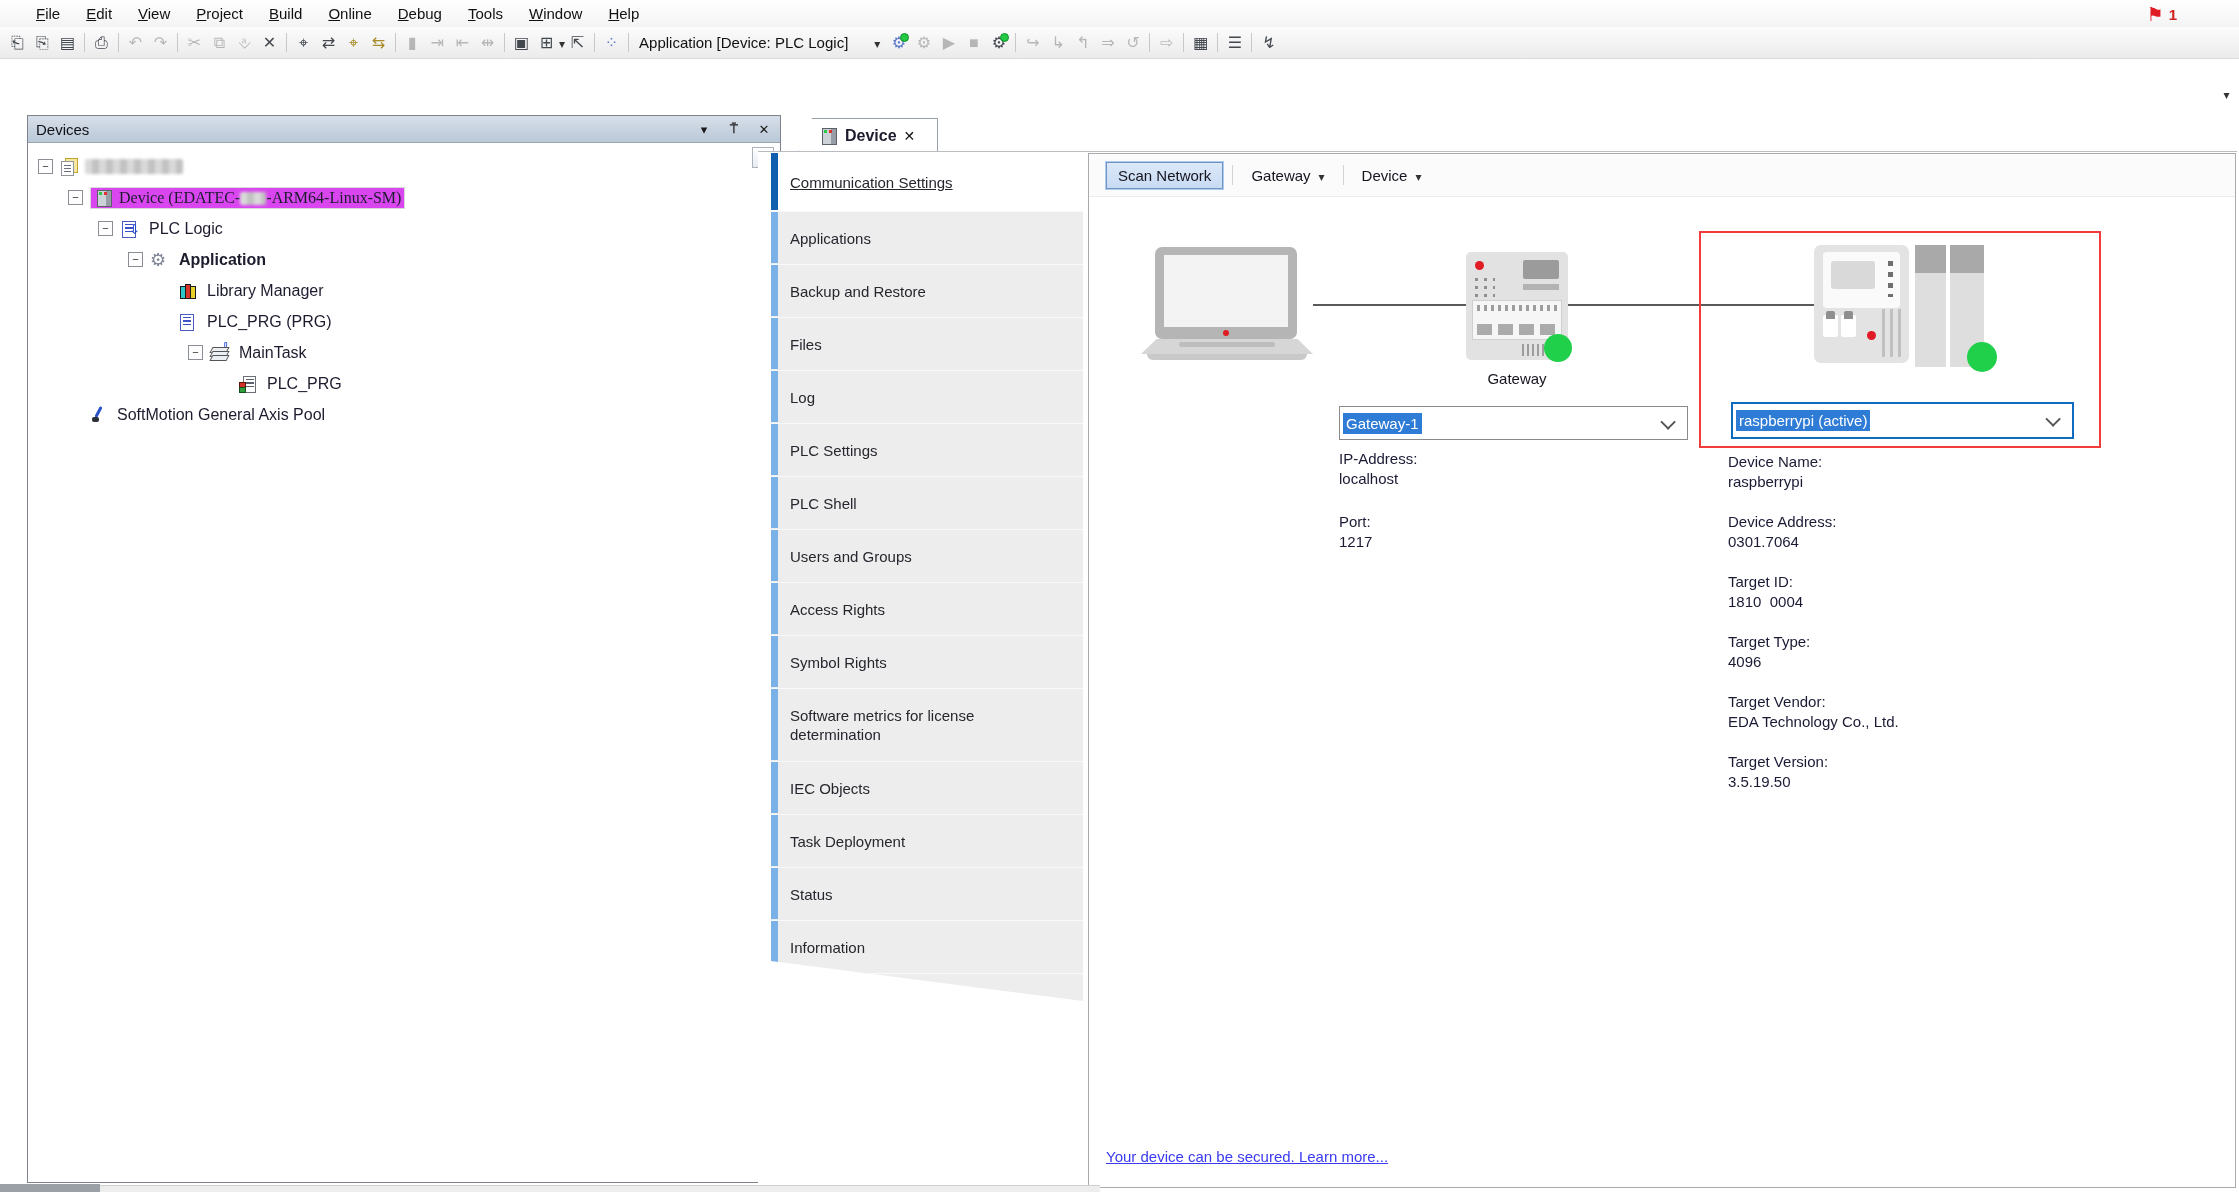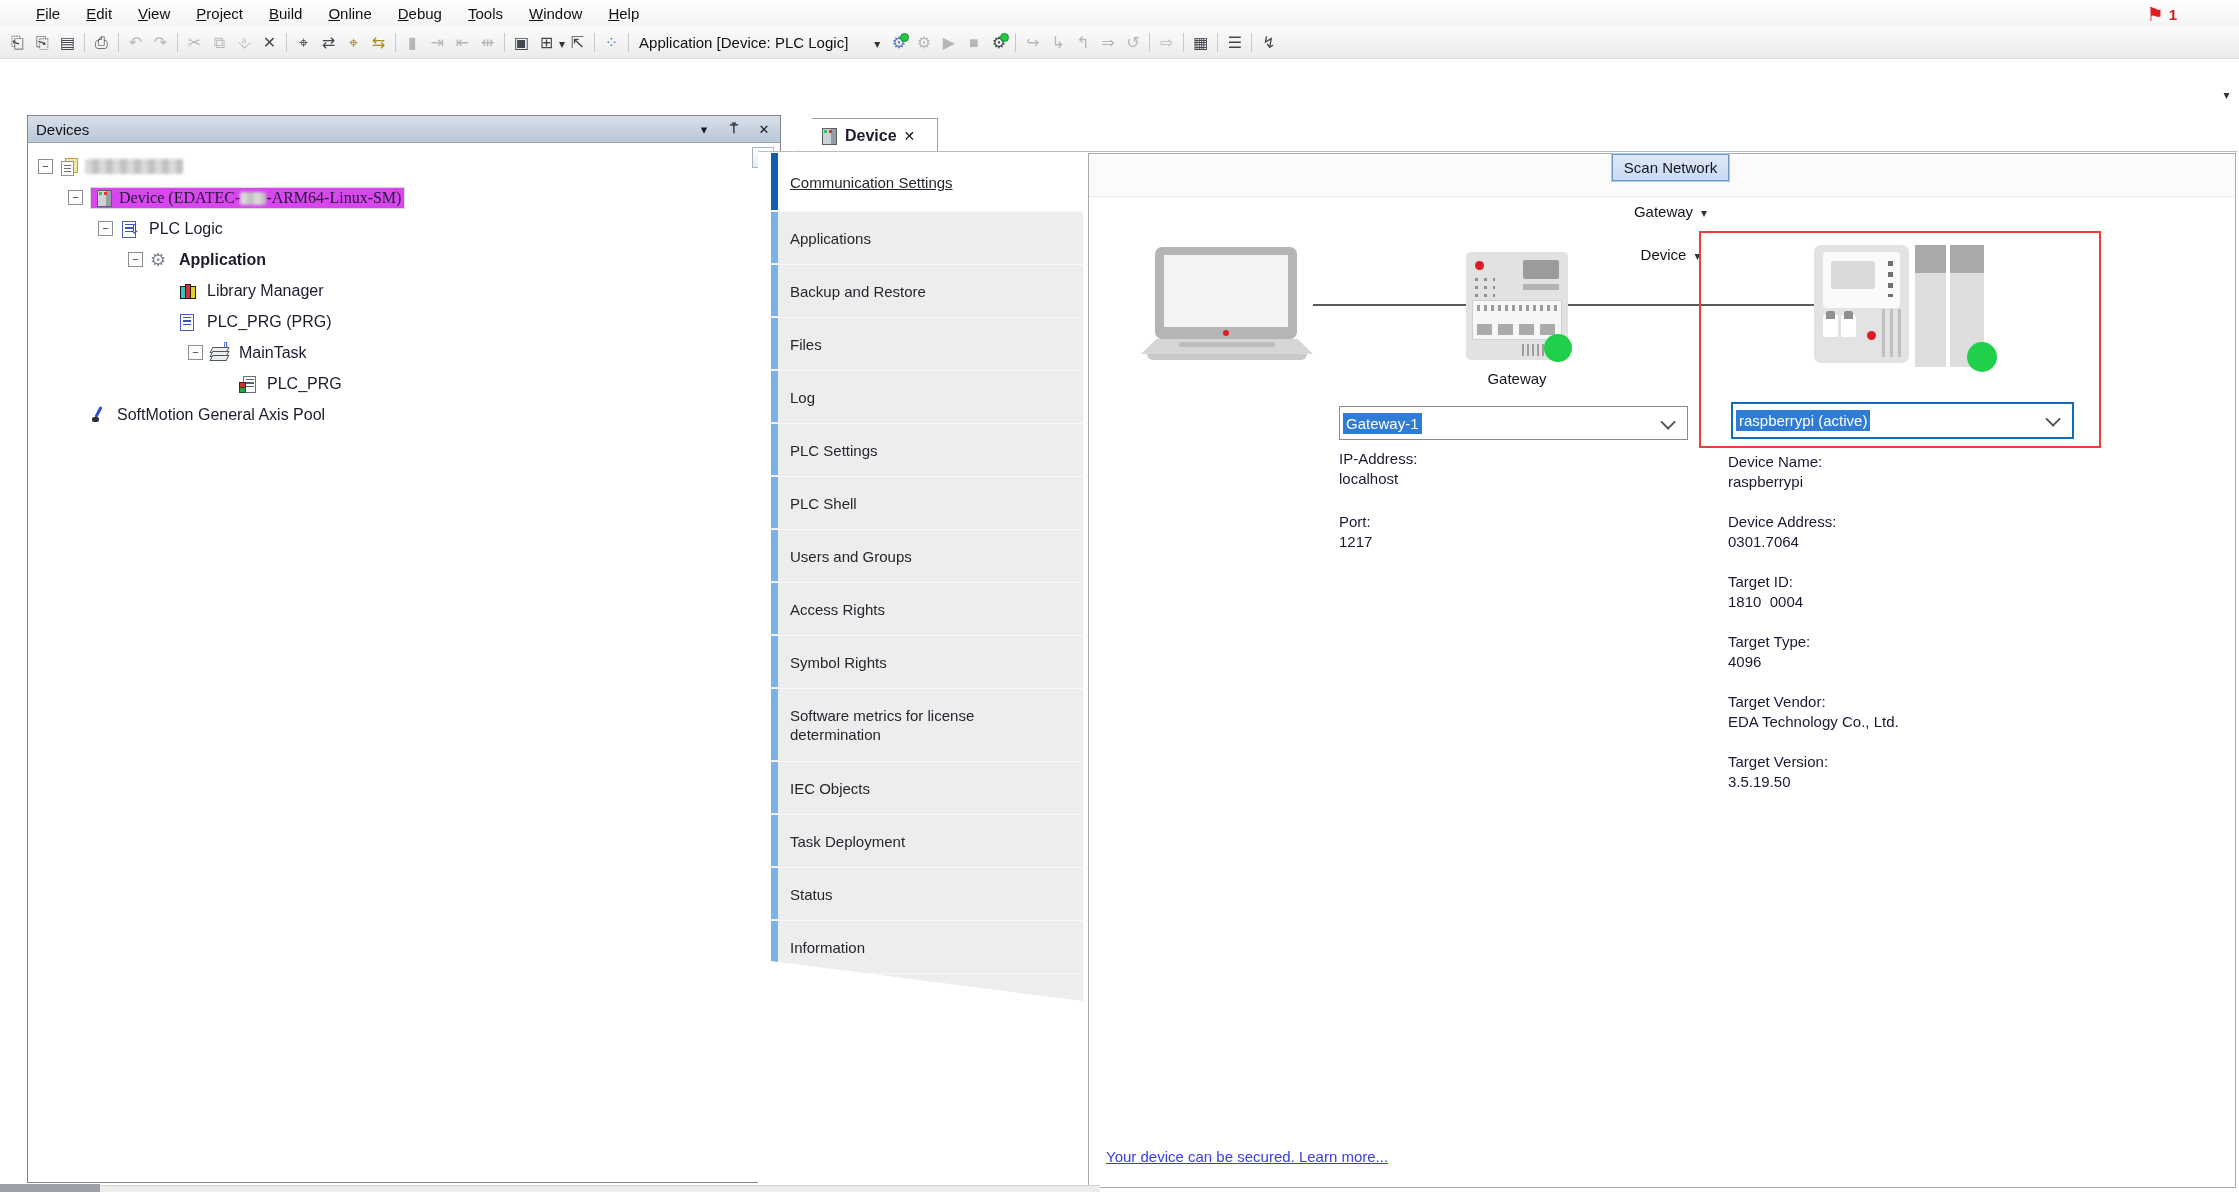--- a/index.html
+++ b/index.html
@@ -102,21 +102,21 @@
   .sb-tab{position:relative;height:52px;display:flex;align-items:center;padding-left:19px;padding-right:26px;
        border-bottom:1px solid #f9f9f9;font-size:15px;color:#26262e;}
   .sb-tab .sb-acc{position:absolute;left:0;top:0;bottom:1px;width:7px;background:#7ab2e8;}
   .sb-tab.active{height:58px;background:#fff;text-decoration:underline;}
   .sb-tab.active .sb-acc{background:#0f5fae;}
   .sb-tab.tall{height:72px;line-height:19px;}
 
   .content{position:absolute;left:330px;top:1px;width:1146px;height:1033px;background:#fff;
        border:1px solid #a7abb0;}
   .ctl-row{position:absolute;left:0;top:0;right:0;height:42px;background:#fbfbfb;border-bottom:1px solid #ececec;
-       display:flex;align-items:center;padding-left:17px;gap:9px;flex-direction:column;}
+       display:flex;align-items:center;padding-left:17px;gap:9px;}
   .scan-btn{padding:4px 11px;background:linear-gradient(#dce8f8,#c8dbf4);border:1px solid #6e94c4;
        box-shadow:0 0 0 1px #aecbee;font-size:15px;color:#15151f;}
   .drop-btn{display:flex;align-items:center;gap:8px;padding:4px 9px;font-size:15px;color:#15151f;}
   .vsep{width:1px;height:20px;background:#d5d5d5;}
 
   
   .laptop{position:absolute;left:52px;top:93px;width:172px;height:120px;}
   .lap-scr{position:absolute;left:14px;top:0;width:142px;height:92px;background:#b5b5b5;border-radius:7px;}
   .lap-scr::after{content:"";position:absolute;left:9px;top:8px;right:9px;bottom:12px;background:#f3f3f3;}
   .lap-dot{position:absolute;left:50%;bottom:3px;width:6px;height:6px;margin-left:-3px;border-radius:50%;background:#e01b24;}

